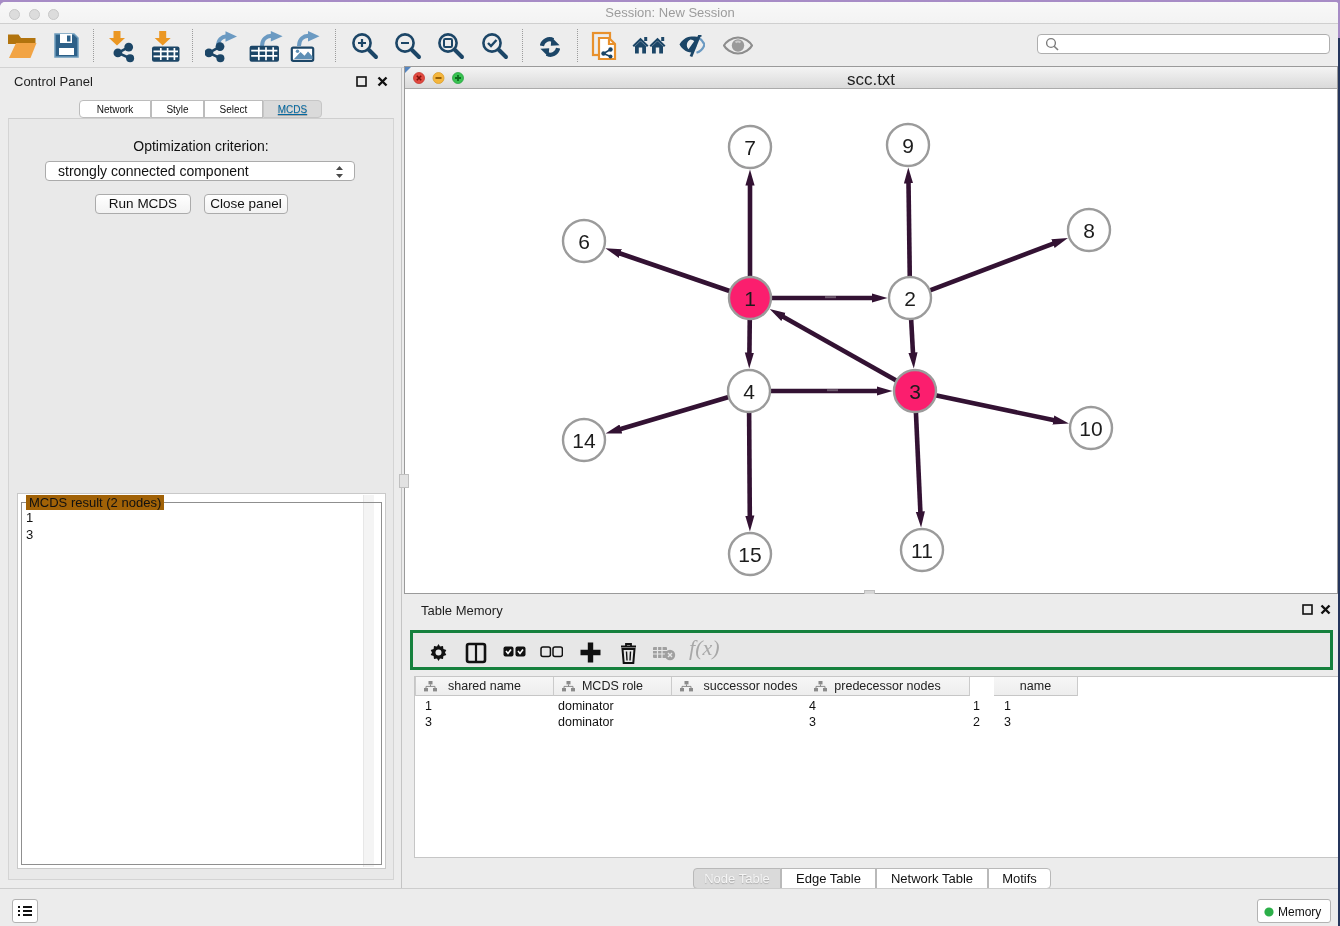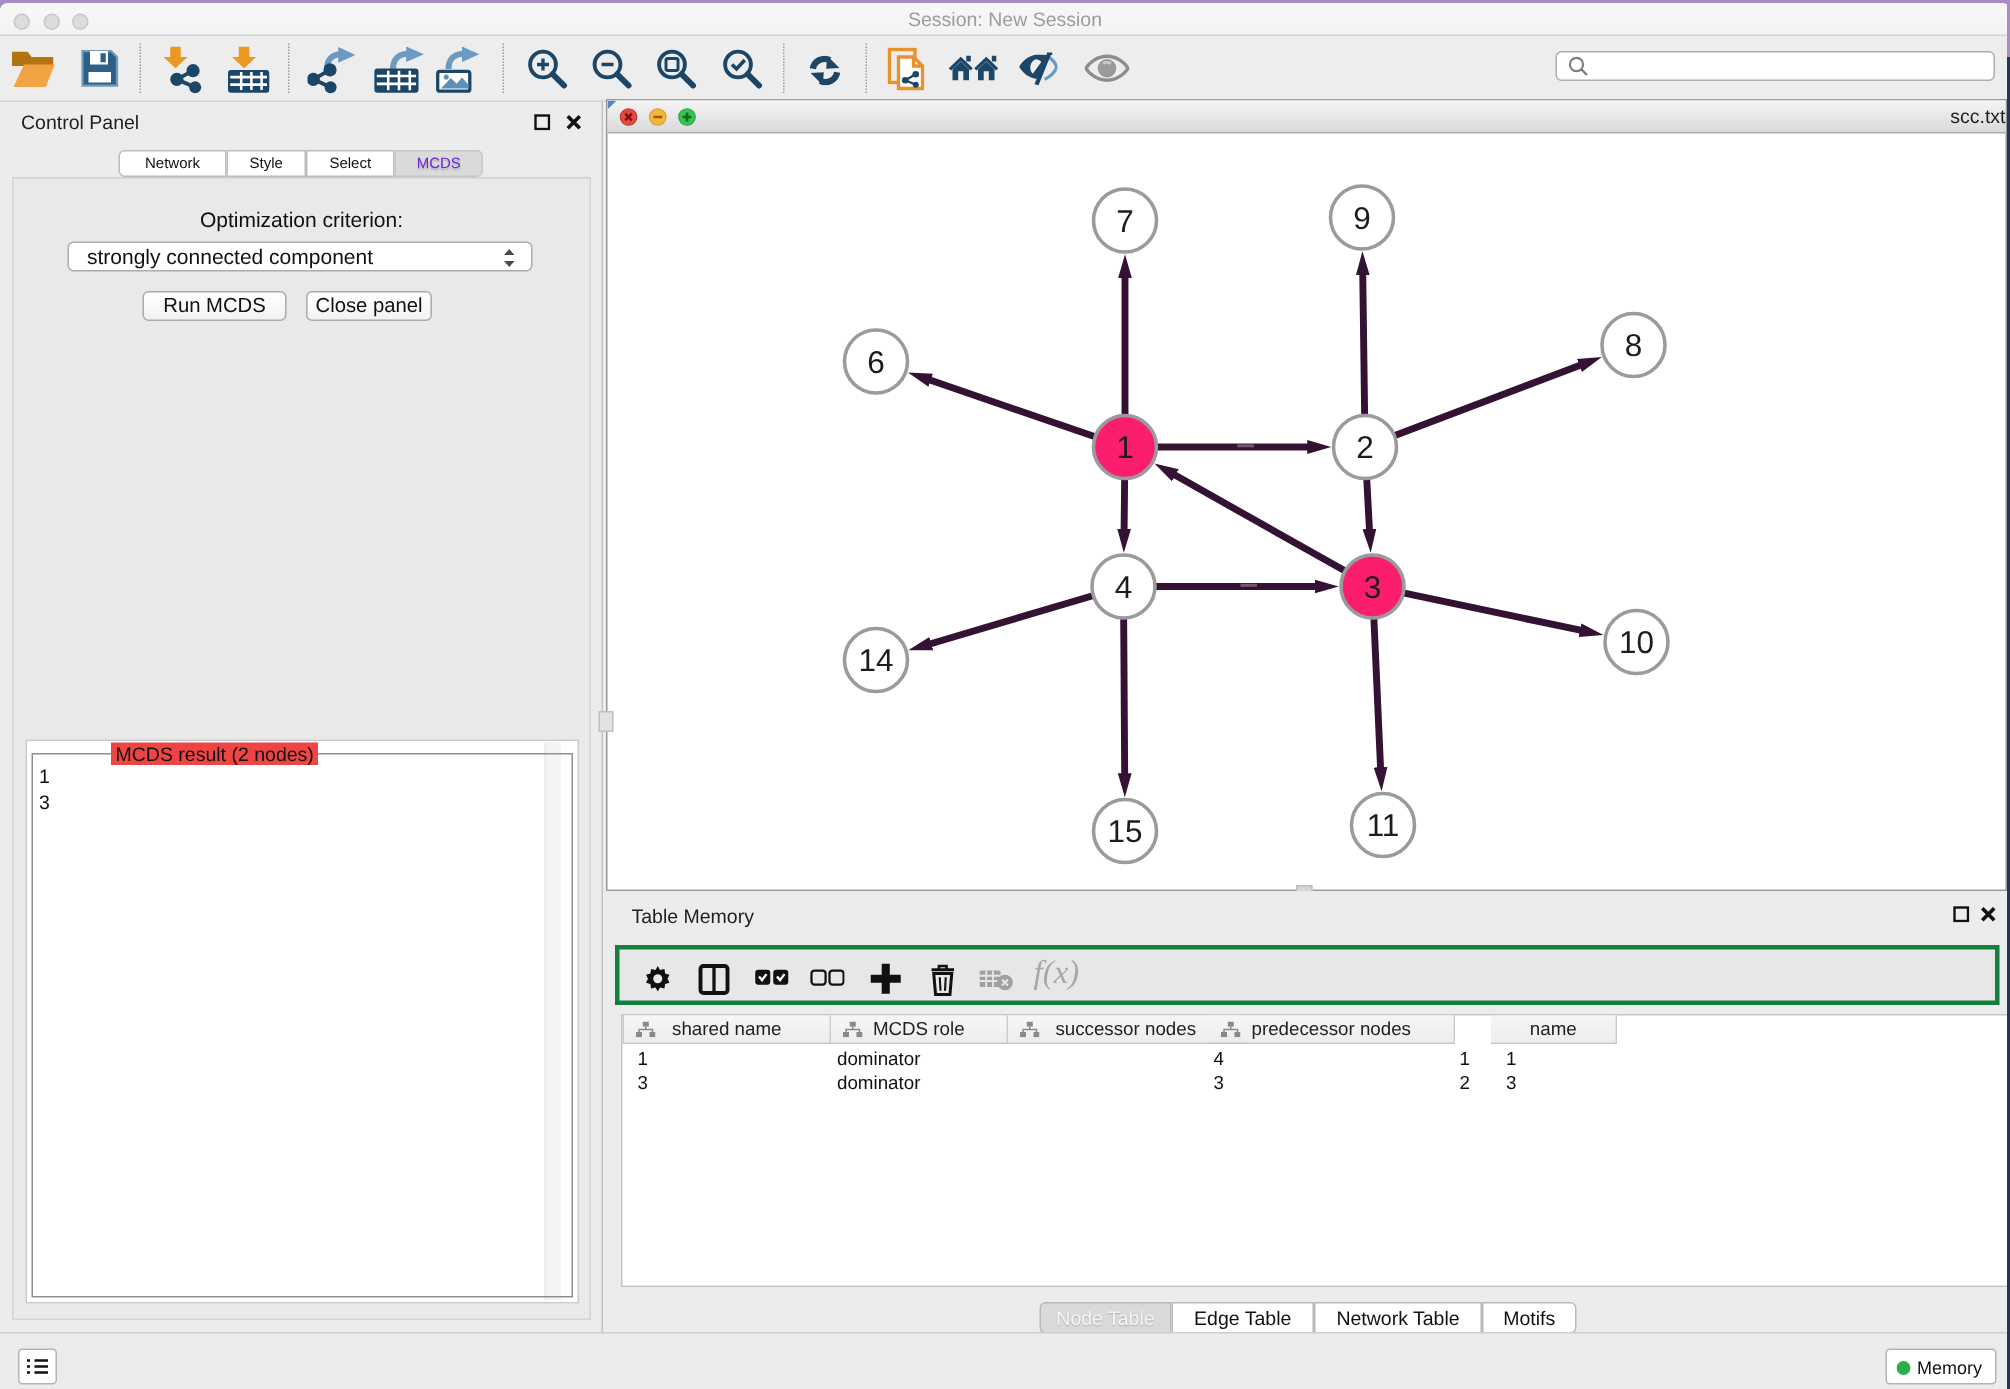--- a/index.html
+++ b/index.html
@@ -12,28 +12,28 @@
 #toolbar{position:absolute;left:0;top:22px;width:1340px;height:43px;background:#ededed;border-bottom:1px solid #d2d2d2;}
 .sep{position:absolute;top:5px;height:33px;width:0;border-left:1px dotted #9c9c9c;}
 .ic{position:absolute;top:7px;}
 #search{position:absolute;left:1037px;top:10px;width:293px;height:20px;background:#fff;border:1px solid #aeaeae;border-radius:4px;box-sizing:border-box;}
 
 #cp{position:absolute;left:0;top:66px;width:402px;height:820px;background:#ececec;border-right:1px solid #c4c4c4;box-sizing:border-box;}
 #cp .hdr{position:absolute;left:14px;top:6px;font-size:13px;color:#1e1e1e;}
 .wbtn{position:absolute;top:7px;font-weight:bold;color:#111;}
 .tabs{position:absolute;top:32px;left:79px;height:18px;}
 .tab{position:absolute;top:0;height:18px;box-sizing:border-box;border:1px solid #bcbcbc;background:#fff;color:#111;font-size:10px;text-align:center;line-height:17px;}
-.tabsel{background:#dadada;color:#6d28d9;border-color:#c6c6c6;border-radius:0 4px 4px 0;text-shadow:0 1px 1px #aaa;}
+.tabsel{background:#dadada;color:#0369a1;border-color:#c6c6c6;border-radius:0 4px 4px 0;text-shadow:0 1px 1px #aaa;text-decoration:underline;}
 #cpanel{position:absolute;left:8px;top:50px;width:386px;height:762px;background:#e9e9e9;border:1px solid #d4d4d4;border-top-color:#cfcfcf;box-sizing:border-box;}
 #optlbl{position:absolute;left:0;width:100%;top:19px;text-align:center;font-size:14px;color:#111;}
 #ddl{position:absolute;left:36px;top:42px;width:310px;height:20px;background:#fff;border:1px solid #ababab;border-radius:4px;box-sizing:border-box;font-size:14px;color:#111;line-height:18px;padding-left:12px;}
 .btn{position:absolute;top:75px;height:20px;background:linear-gradient(#ffffff,#f2f2f2);border:1px solid #ababab;border-radius:4px;box-sizing:border-box;font-size:13.5px;color:#111;text-align:center;line-height:18px;}
 #resbox{position:absolute;left:17px;top:425px;width:369px;height:376px;background:#fff;border:1px solid #c9c9c9;box-sizing:border-box;}
 #fieldset{position:absolute;left:3px;top:8px;right:3px;bottom:3px;border:1px solid #8f8f8f;}
-#fieldlbl{position:absolute;left:4px;top:-8px;background:#ef4444;padding:0 3px;font-size:13px;color:#111;margin-left:48px;}
+#fieldlbl{position:absolute;left:4px;top:-8px;background:#a16207;padding:0 3px;font-size:13px;color:#111;}
 #restxt{position:absolute;left:4px;top:7px;font-size:13px;color:#111;line-height:16.5px;}
 #resscroll{position:absolute;right:11px;top:1px;bottom:1px;width:10px;background:#f4f4f4;border-left:1px solid #e7e7e7;}
 </style></head>
 <body>
 <div id="app">
 <div id="win">
 <div id="titlebar">
         <span class="t">Session: New Session</span>
 <span class="tl" style="left:9px"></span>
         <span class="tl" style="left:28.5px"></span>
@@ -196,21 +196,21 @@
 <div id="resscroll"></div>
 <div id="fieldset">
             <span id="fieldlbl">MCDS result (2 nodes)</span>
 <div id="restxt">1<br>3</div>
 </div>
 </div>
 </div>
 
 <div class="abs" id="netwin" style="left:404px;top:64px;width:934px;height:528px;border:1px solid #9a9a9a;box-sizing:border-box;background:#fff;">
 <div class="abs" style="left:0;top:0;right:0;height:21px;background:linear-gradient(#f4f4f4,#dadada);border-bottom:1px solid #ababab;">
-<div class="abs" style="left:0;right:0;top:3px;text-align:right;font-size:13px;color:#1e1e1e;">scc.txt</div>
+<div class="abs" style="left:0;right:0;top:3px;text-align:center;font-size:17px;color:#1e1e1e;">scc.txt</div>
 <svg class="abs" style="left:0;top:0" width="6" height="6">
             <path d="M0 0 h6 L0 6z" fill="#5585c0"></path>
           </svg>
 <svg class="abs" style="left:8px;top:5px" width="62" height="12" viewBox="0 0 62 12">
 <circle cx="6" cy="6" r="5.5" fill="#e24940" stroke="#c33931" stroke-width="0.8"></circle>
             <path d="M3.8 3.8 L8.2 8.2 M8.2 3.8 L3.8 8.2" stroke="#7c100b" stroke-width="1.6"></path>
 <circle cx="25.5" cy="6" r="5.5" fill="#f5b63d" stroke="#d99e2c" stroke-width="0.8"></circle>
             <path d="M22.5 6 h6" stroke="#945f08" stroke-width="1.8"></path>
 <circle cx="45" cy="6" r="5.5" fill="#38c251" stroke="#2aa442" stroke-width="0.8"></circle>
             <path d="M42 6 h6 M45 3 v6" stroke="#0c6b1e" stroke-width="1.8"></path>

